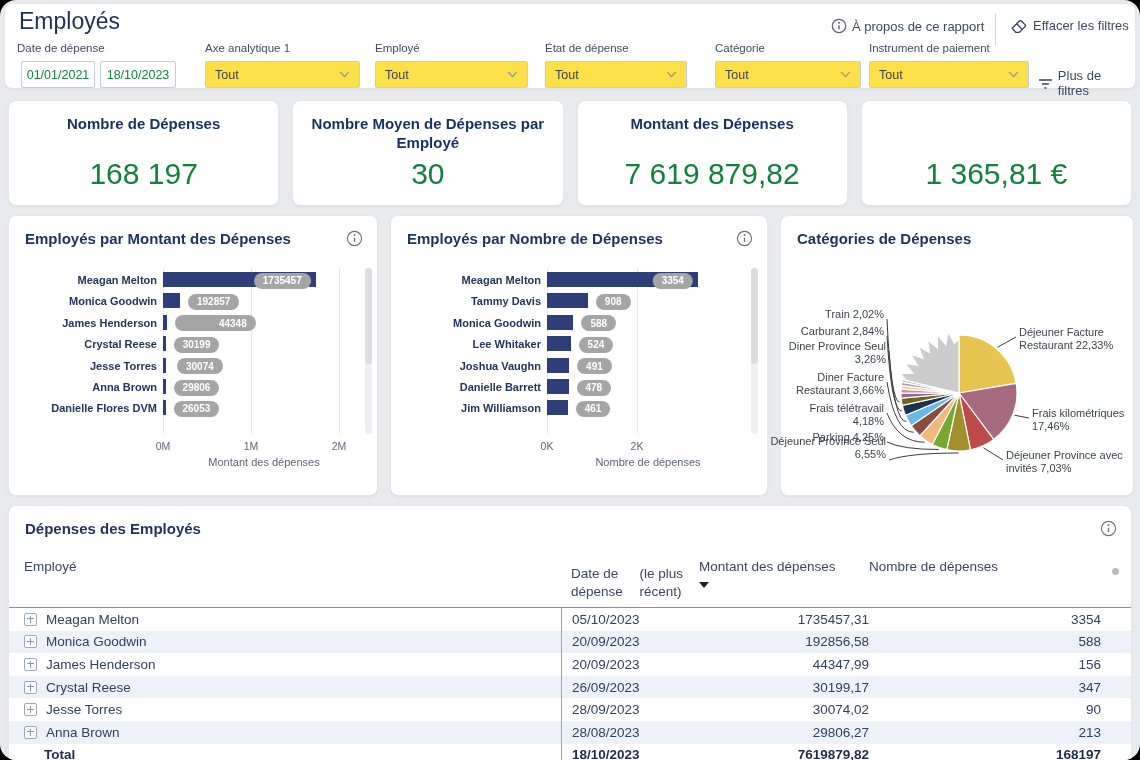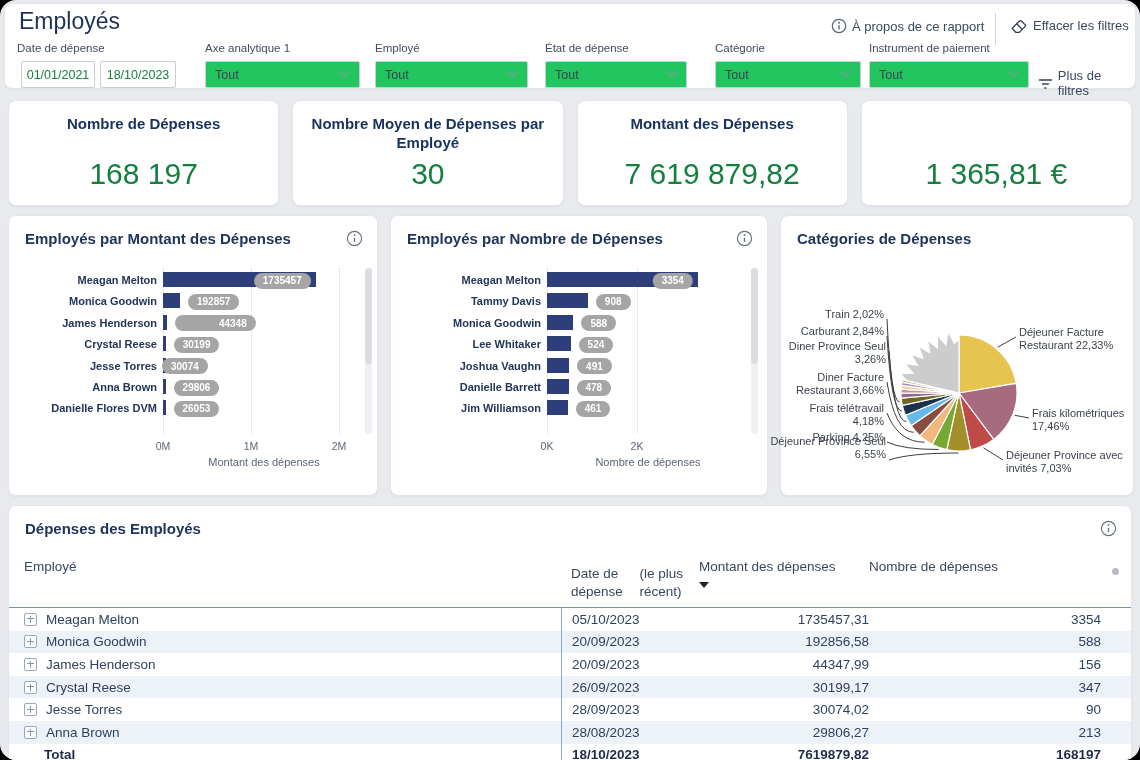--- a/index.html
+++ b/index.html
@@ -5,21 +5,21 @@
   html,body{margin:0;padding:0;background:#000;font-family:"Liberation Sans",sans-serif;}
   .screen{position:relative;width:1140px;height:760px;background:#e8eaee;border-radius:16px;overflow:hidden;}
   .card{position:absolute;background:#fff;border:1px solid #e2e5ea;border-radius:8px;box-shadow:0 1px 2px rgba(20,30,60,.05);box-sizing:border-box;}
 
   
   .topcard{left:4px;top:3px;width:1132px;height:86px;}
   .page-title{position:absolute;left:14px;top:4px;font-size:23px;font-weight:500;color:#1d3055;}
   .flabel{position:absolute;top:38px;font-size:11.5px;color:#414b60;}
   .dinput{position:absolute;top:57px;height:25px;border:1px solid #c8ccd4;border-radius:2px;background:#fff;
           display:flex;align-items:center;justify-content:center;font-size:12.5px;color:#15803d;cursor:pointer;}
-  .dd{position:absolute;top:57px;height:25px;border:1px solid #c8ccd4;border-radius:2px;background:#22c55e;
+  .dd{position:absolute;top:57px;height:25px;border:1px solid #c8ccd4;border-radius:2px;background:#fde047;
       display:flex;align-items:center;justify-content:space-between;padding:0 9px;font-size:12.5px;color:#3a4254;box-sizing:content-box;cursor:pointer;}
   .chev{width:11px;height:7px;flex:none;}
   .hbtn{position:absolute;display:flex;align-items:center;gap:5px;font-size:13px;color:#3c4961;cursor:pointer;}
   .vdivider{position:absolute;left:990px;top:9px;width:1px;height:32px;background:#cfd3da;}
 
   
   .kpirow{position:absolute;top:100px;left:8px;width:1124px;display:flex;gap:13px;}
   .kpi{position:relative;flex:1;height:106px;background:#fff;border:1px solid #e2e5ea;border-radius:8px;
        box-shadow:0 1px 2px rgba(20,30,60,.05);display:flex;flex-direction:column;align-items:center;padding-top:13px;box-sizing:border-box;}
   .kpi-title{font-size:15px;font-weight:700;color:#16325f;text-align:center;line-height:19px;max-width:88%;}
@@ -188,21 +188,21 @@
           <div class="bc-bar" style="left: 154px; top: 31.4px; width: 16.9714px; background: rgb(45, 62, 122);"></div>
           <span class="bc-pill" style="left: 178.971px; top: 31.9px;">192857</span>
           <div class="bc-name" style="left: 0px; width: 148px; top: 54.8px;">James Henderson</div>
           <div class="bc-bar" style="left: 154px; top: 52.8px; width: 3.90262px; background: rgb(45, 62, 122);"></div>
           <span class="bc-pill" style="left: 165.903px; top: 53.3px; padding-left: 44px;">44348</span>
           <div class="bc-name" style="left: 0px; width: 148px; top: 76.2px;">Crystal Reese</div>
           <div class="bc-bar" style="left: 154px; top: 74.2px; width: 2.65751px; background: rgb(45, 62, 122);"></div>
           <span class="bc-pill" style="left: 164.658px; top: 74.7px;">30199</span>
           <div class="bc-name" style="left: 0px; width: 148px; top: 97.6px;">Jesse Torres</div>
           <div class="bc-bar" style="left: 154px; top: 95.6px; width: 2.64651px; background: rgb(45, 62, 122);"></div>
-          <span class="bc-pill" style="left: 153px; top: 96.1px;">30074</span>
+          <span class="bc-pill" style="left: 168px; top: 96.1px;">30074</span>
           <div class="bc-name" style="left: 0px; width: 148px; top: 119px;">Anna Brown</div>
           <div class="bc-bar" style="left: 154px; top: 117px; width: 2.62293px; background: rgb(45, 62, 122);"></div>
           <span class="bc-pill" style="left: 164.623px; top: 117.5px;">29806</span>
           <div class="bc-name" style="left: 0px; width: 148px; top: 140.4px;">Danielle Flores DVM</div>
           <div class="bc-bar" style="left: 154px; top: 138.4px; width: 2.5px; background: rgb(45, 62, 122);"></div>
           <span class="bc-pill" style="left: 164.5px; top: 138.9px;">26053</span>
           <div class="bc-xlabel" style="left: 255px;">Montant des dépenses</div>
           <div class="bc-scroll" style="left: 356px;">
             <div class="bc-thumb"></div>
           </div>

